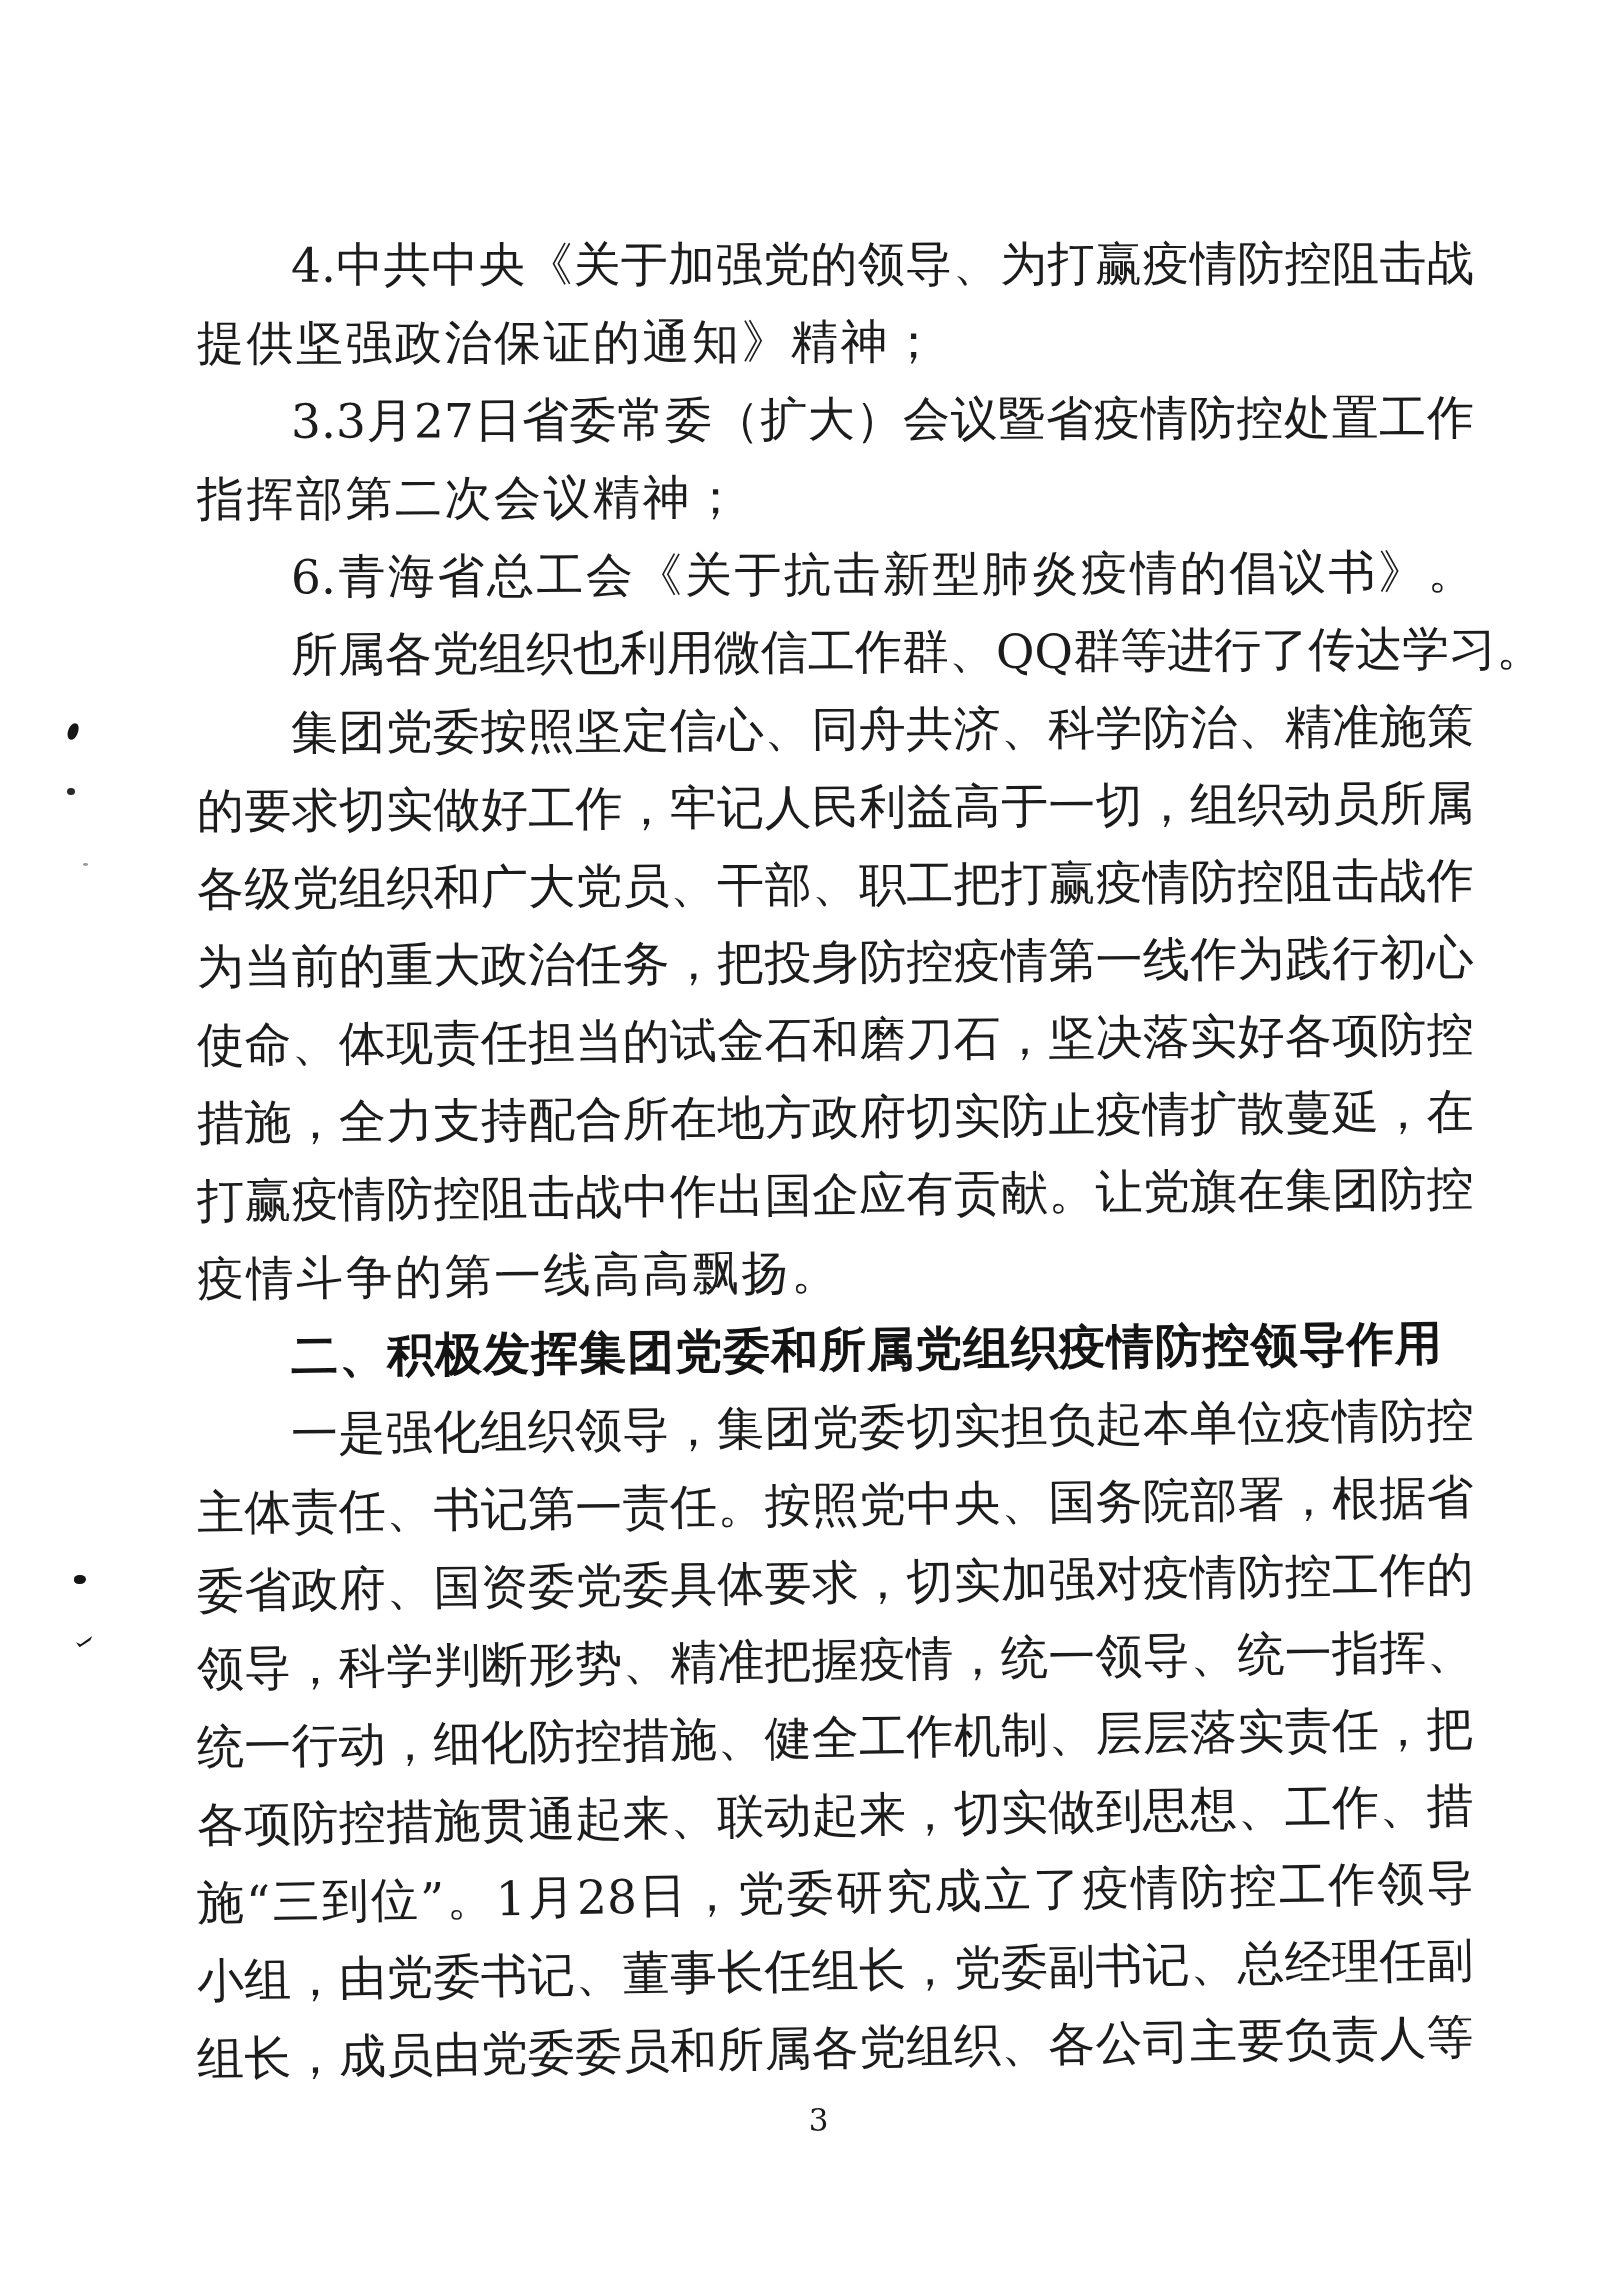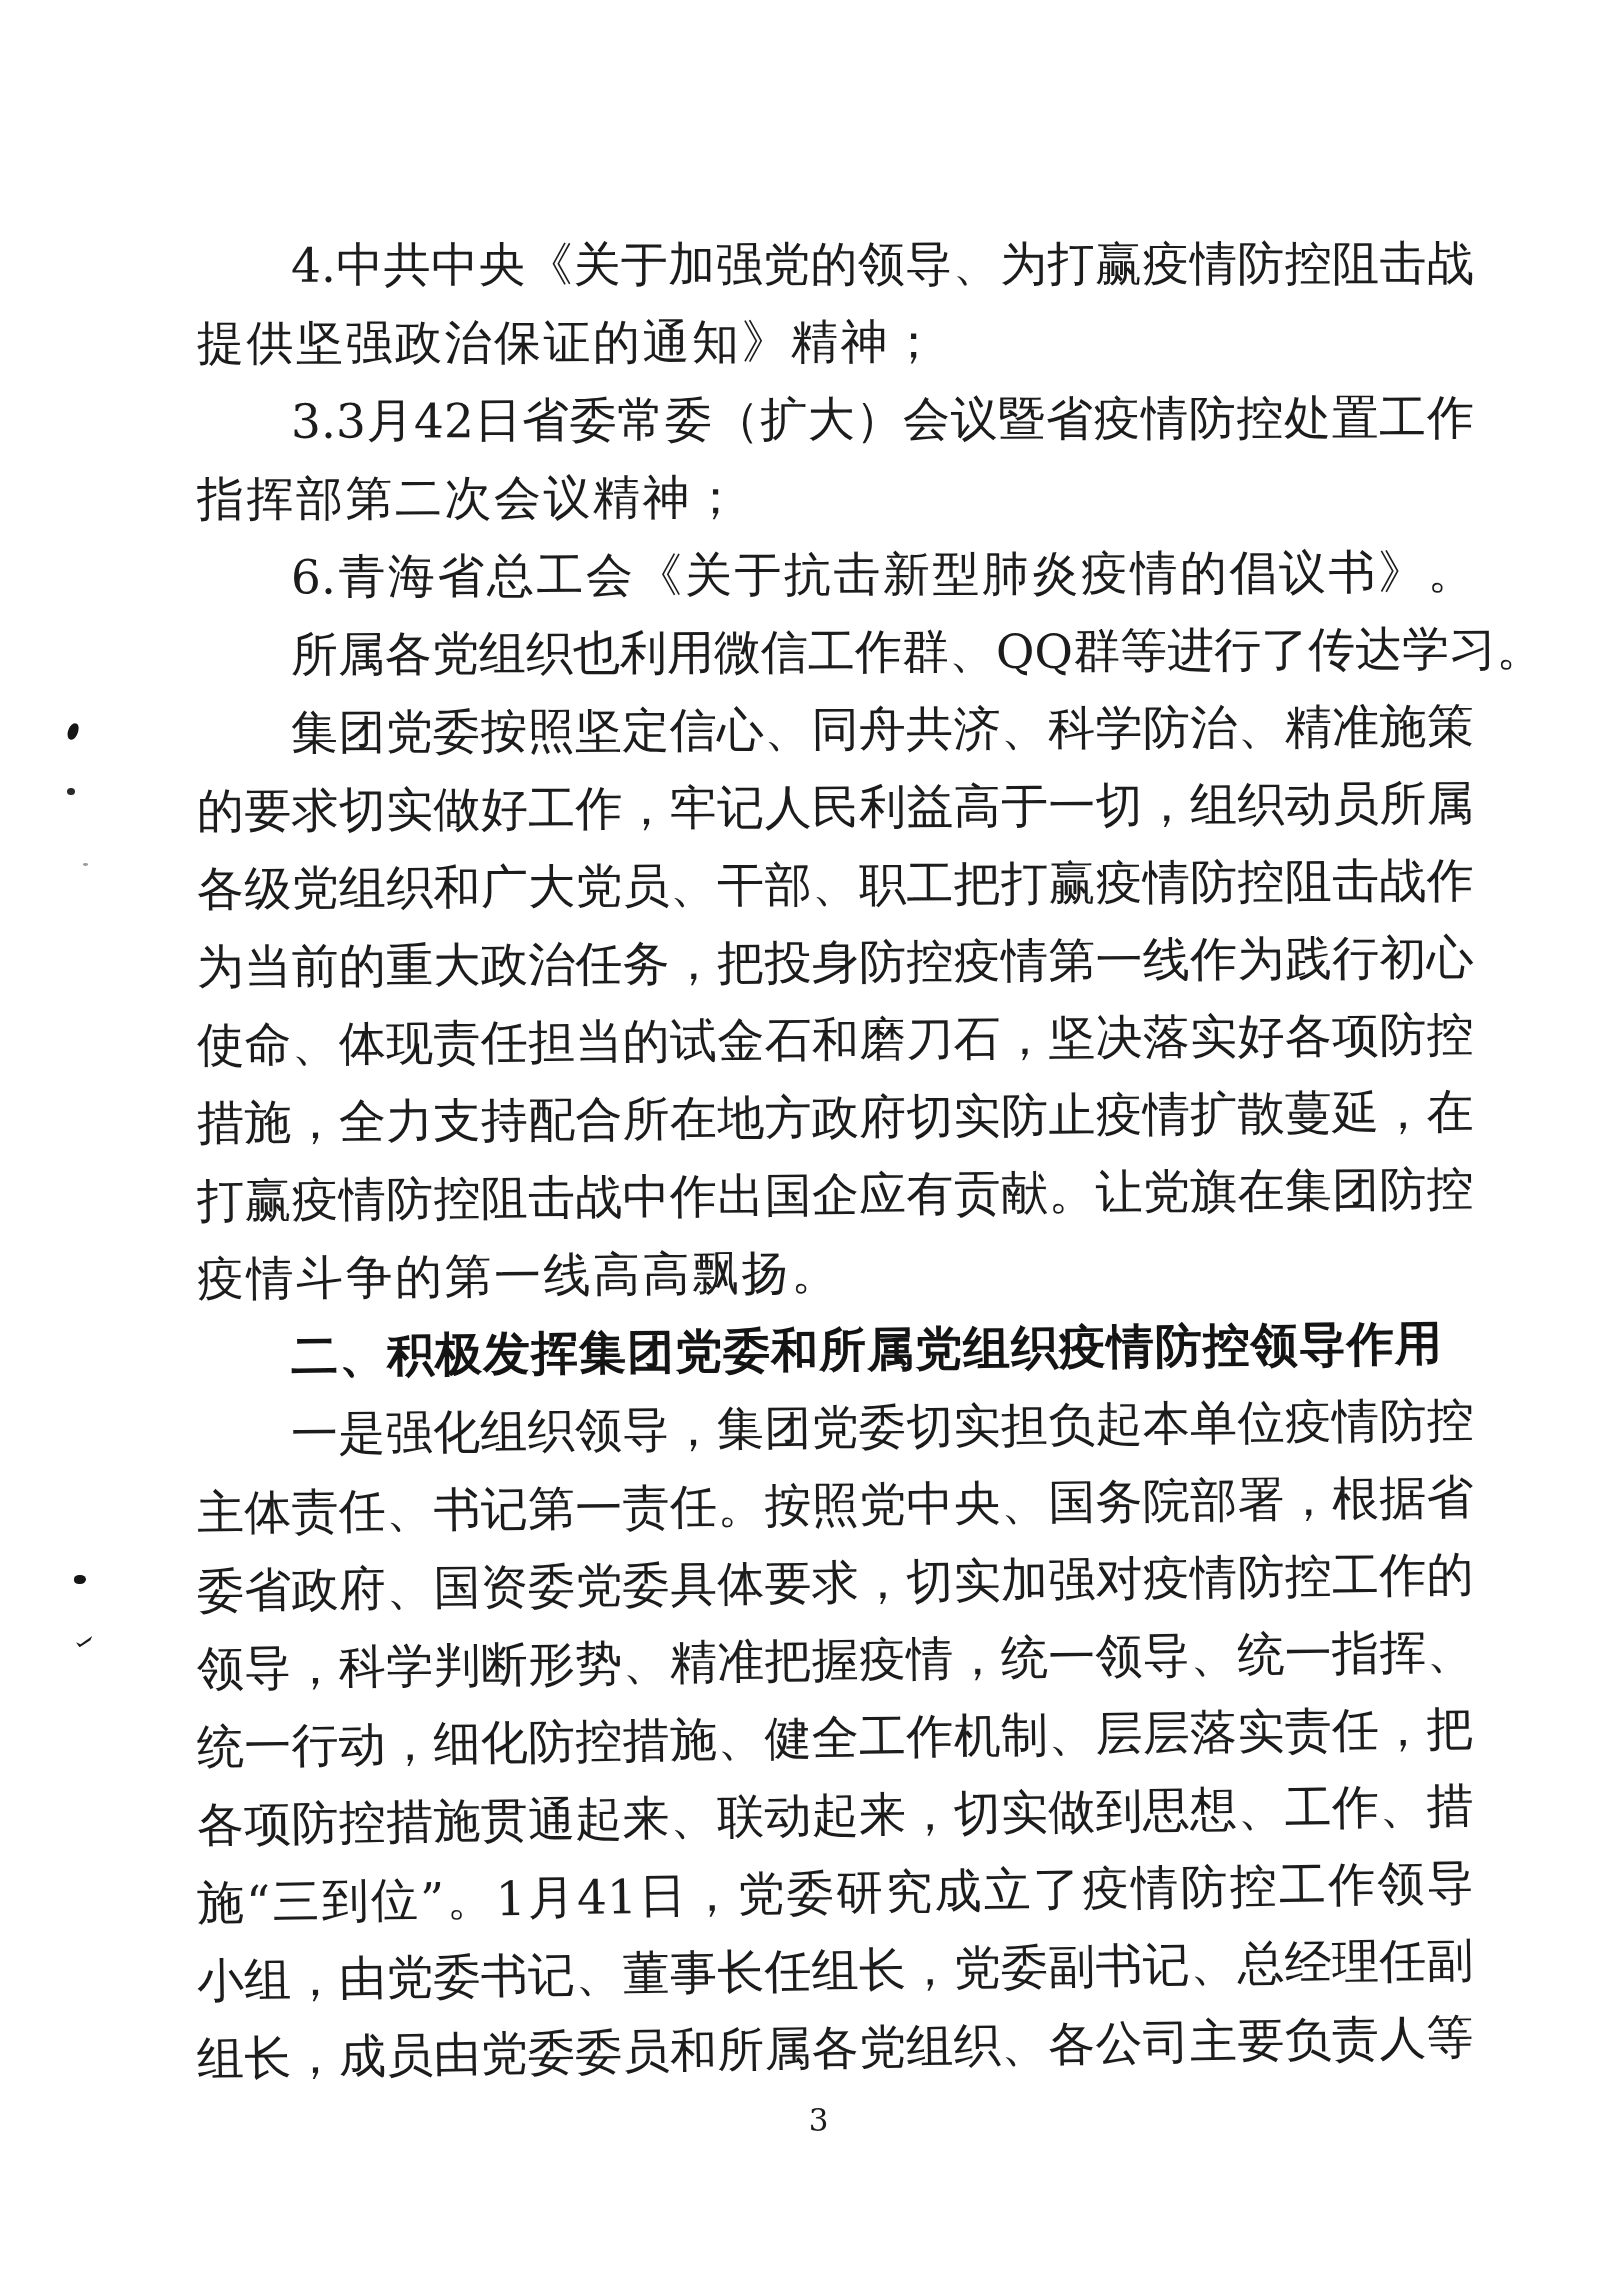--- a/index.html
+++ b/index.html
@@ -118,21 +118,21 @@
         <span>通</span>
         <span>知</span>
         <span>》</span>
         <span>精</span>
         <span>神</span>
         <span>；</span>
       </div>
       <div class="line justify indent" style="transform: rotate(-0.16deg);">
         <span>3.3</span>
         <span>月</span>
-        <span>42</span>
+        <span>27</span>
         <span>日</span>
         <span>省</span>
         <span>委</span>
         <span>常</span>
         <span>委</span>
         <span>（</span>
         <span>扩</span>
         <span>大</span>
         <span>）</span>
         <span>会</span>
@@ -632,21 +632,21 @@
       <div class="line justify" style="transform: rotate(-0.92deg);">
         <span>施</span>
         <span>“</span>
         <span>三</span>
         <span>到</span>
         <span>位</span>
         <span>”</span>
         <span>。</span>
         <span>1</span>
         <span>月</span>
-        <span>41</span>
+        <span>28</span>
         <span>日</span>
         <span>，</span>
         <span>党</span>
         <span>委</span>
         <span>研</span>
         <span>究</span>
         <span>成</span>
         <span>立</span>
         <span>了</span>
         <span>疫</span>

